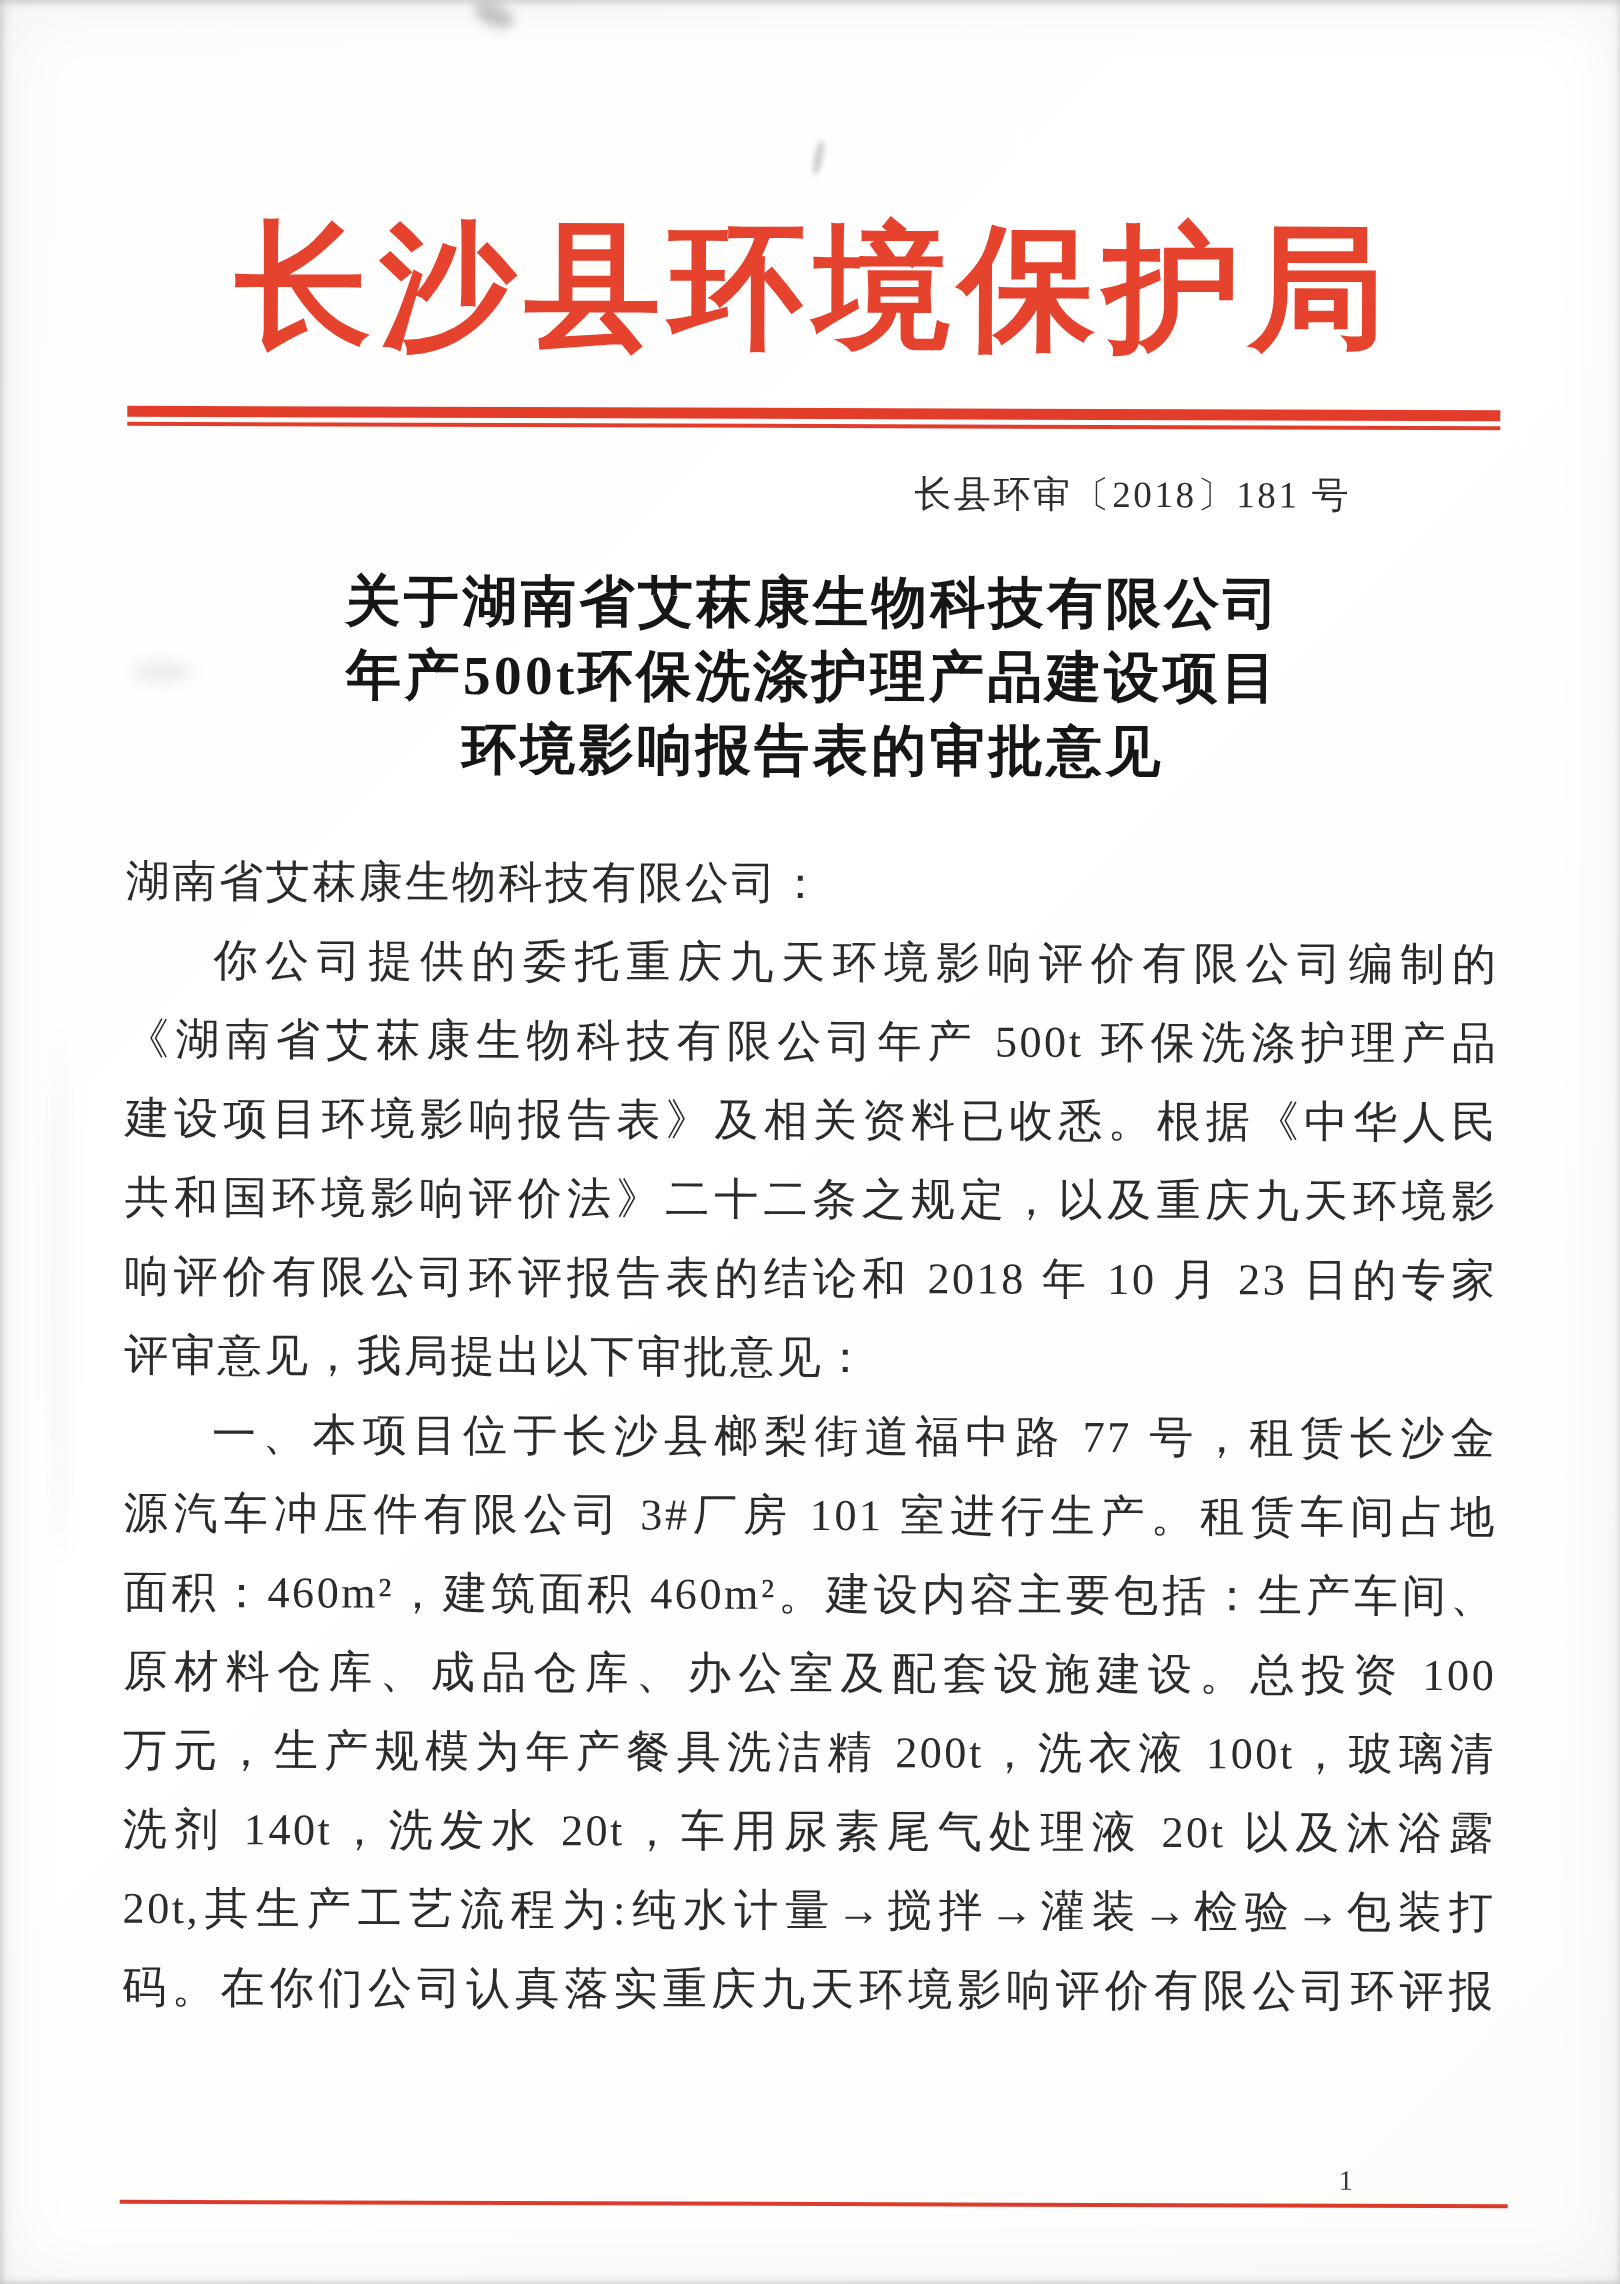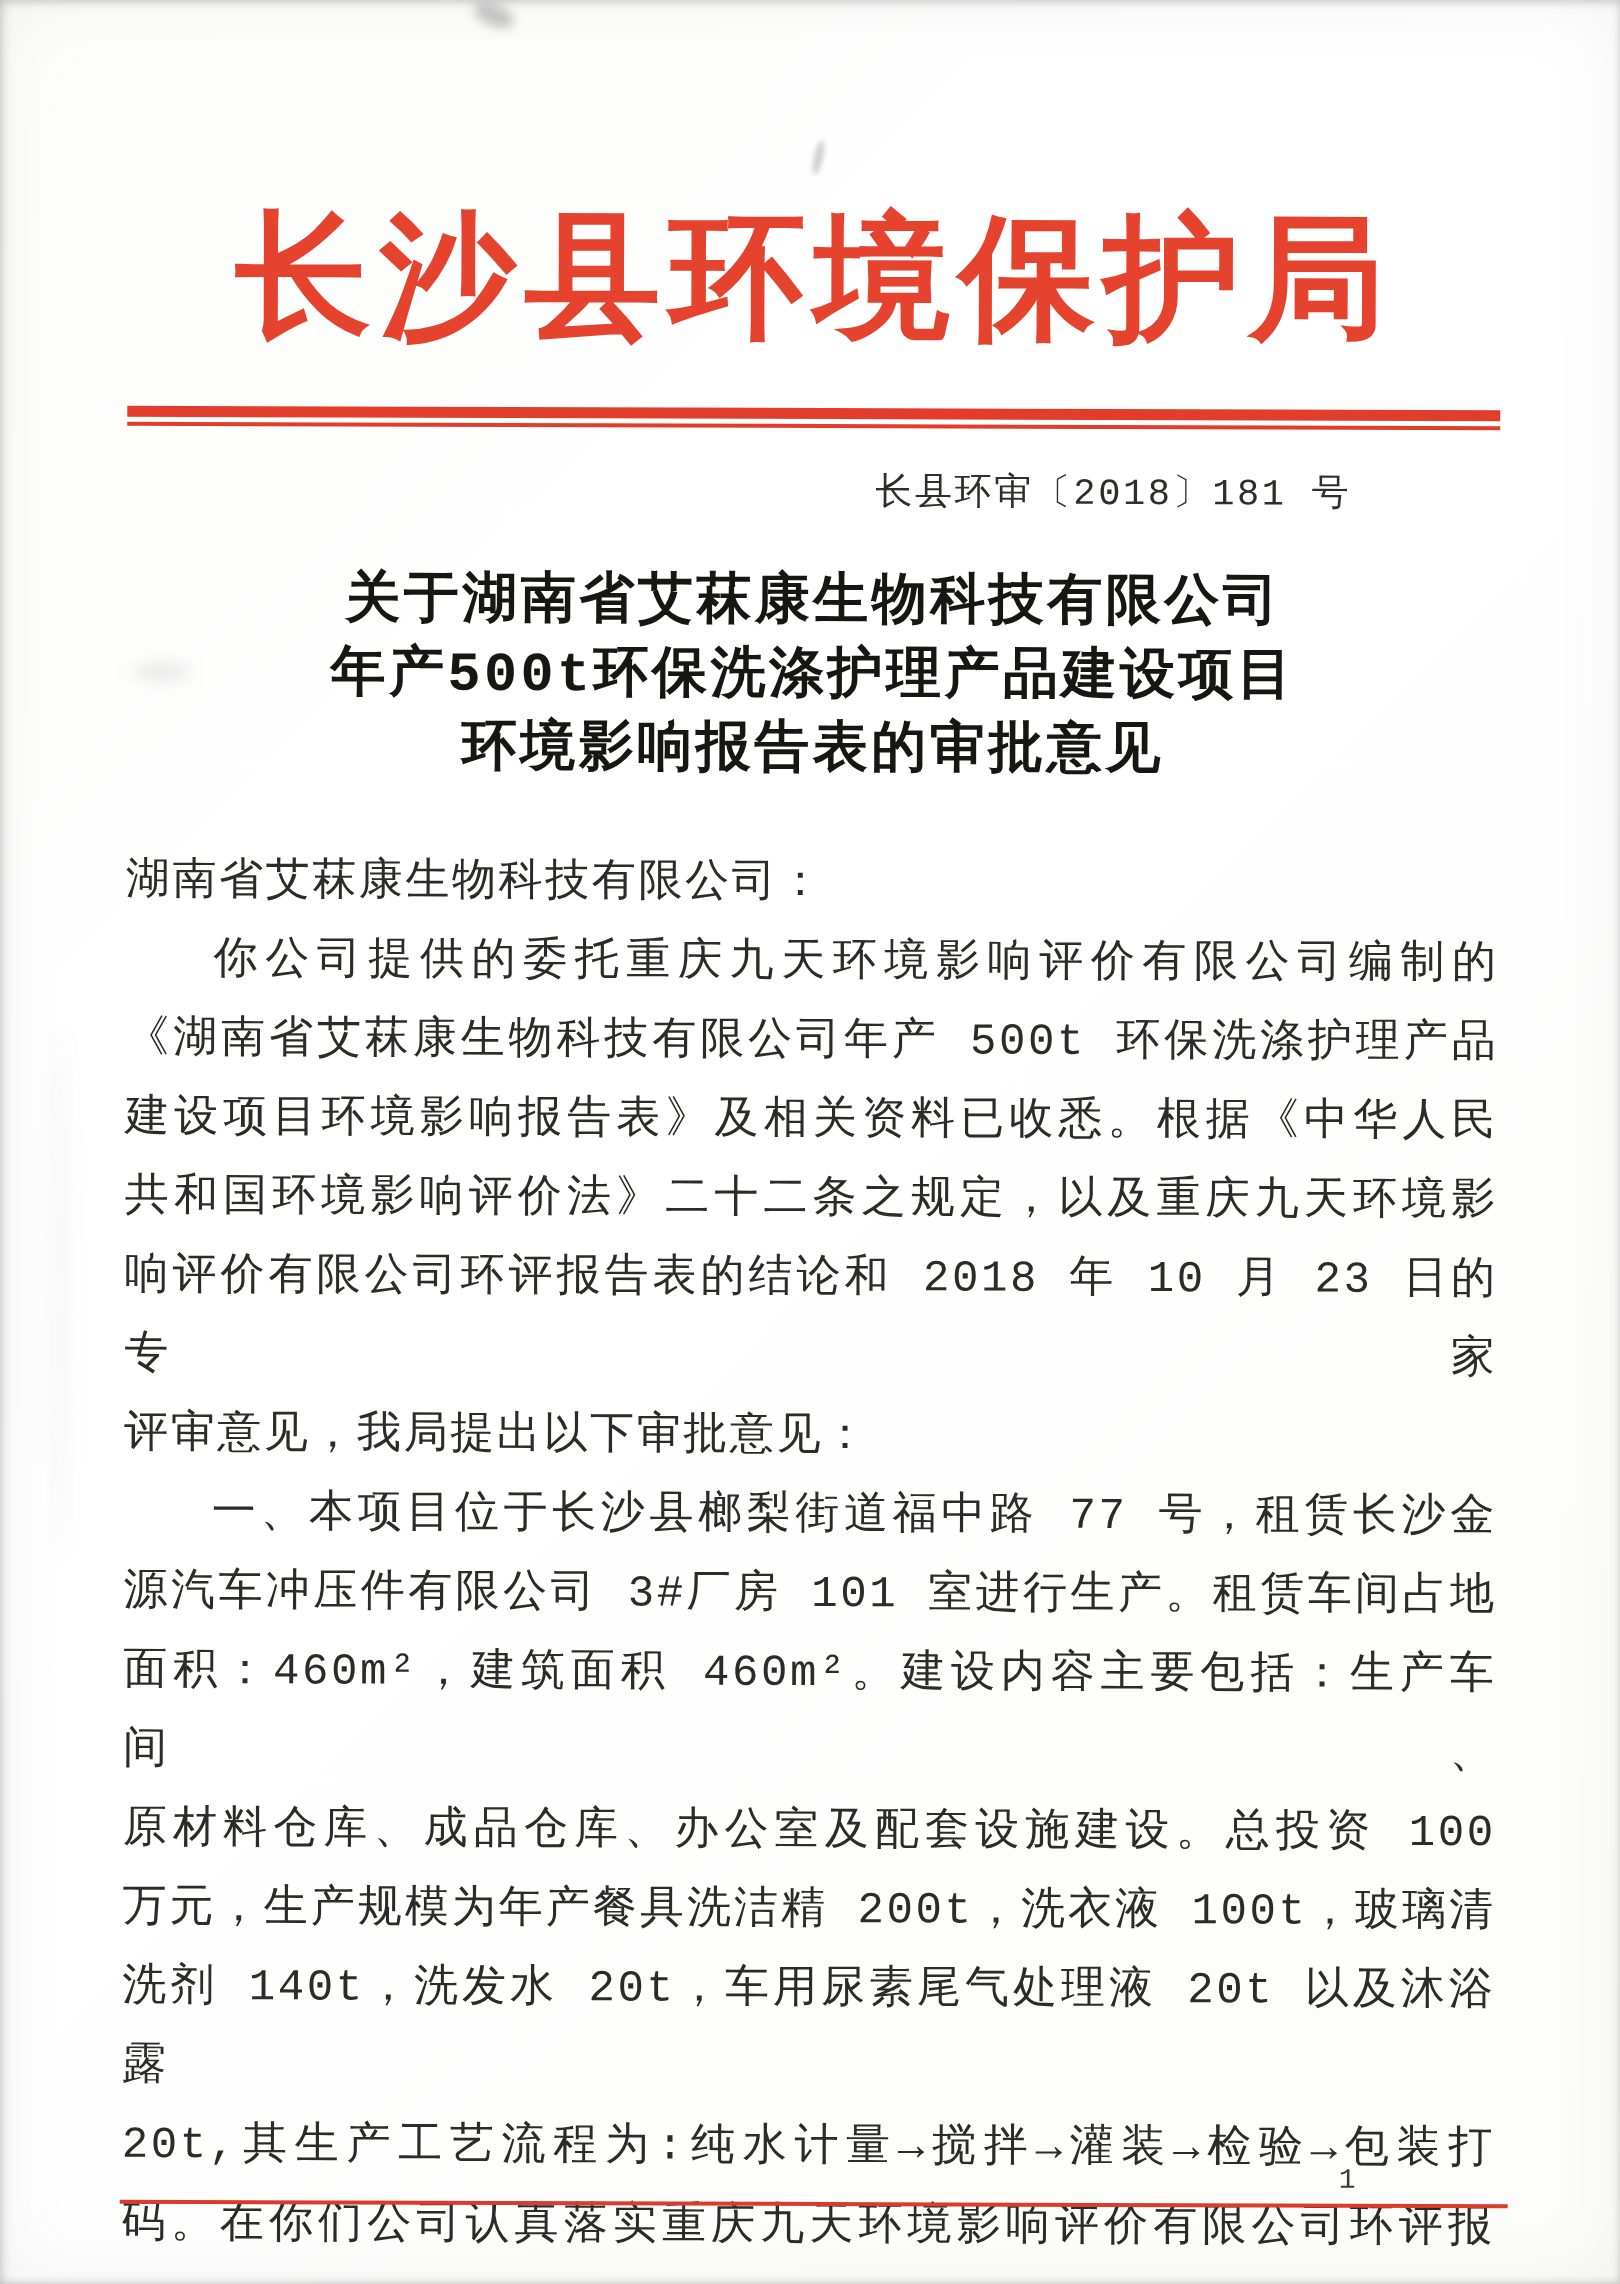--- a/index.html
+++ b/index.html
@@ -12,21 +12,20 @@
   :root{
     --red-header:#e6432e;
     --red-rule:#e23c2b;
     --red-footer:#dc3a2a;
     --ink:#2b2b28;
   }
   .page{
     position:relative;
     width:1621px;height:2284px;
     background:linear-gradient(135deg,#fdfdfc 0%,#ffffff 40%,#fcfcfb 100%);
-    font-family:Liberation Mono, monospace;
   }
   
   .page::after{
     content:"";
     position:absolute;inset:0;
     pointer-events:none;
     box-shadow:
       inset 0 0 79px rgba(0,0,0,.05),
       inset 4.4px 0 10.5px rgba(0,0,0,.09),
       inset -3.5px 0 8.8px rgba(0,0,0,.05),

